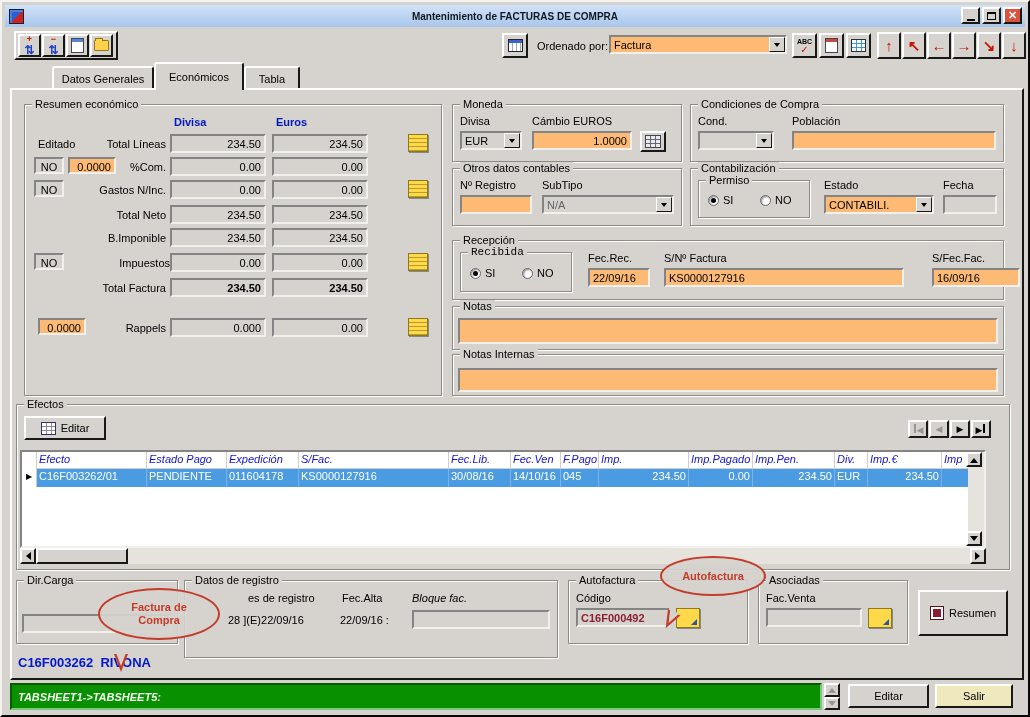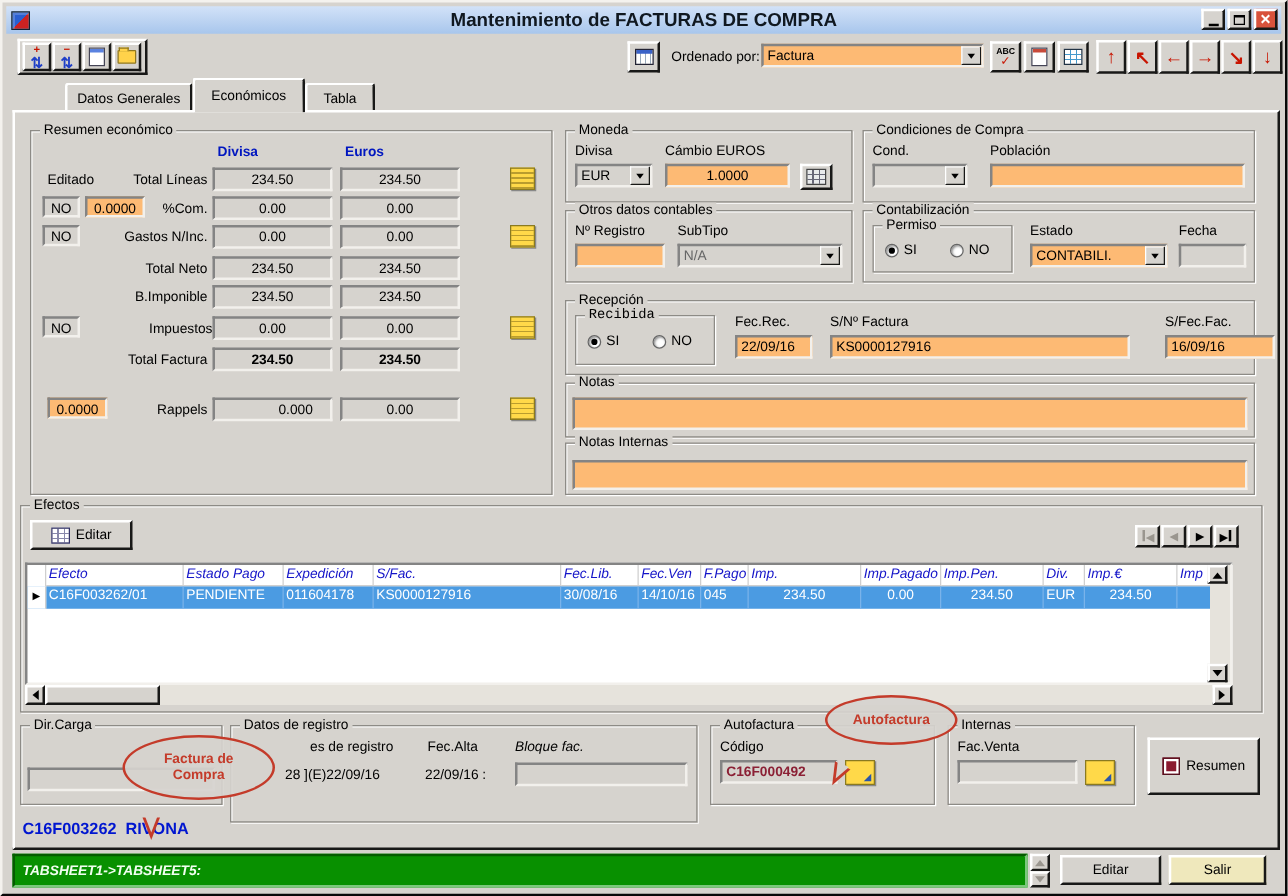--- a/index.html
+++ b/index.html
@@ -10,35 +10,35 @@
 
   .abs { position:absolute; }
   .lbl { position:absolute; font-size:11px; white-space:nowrap; line-height:13px; }
   .lbl-r { text-align:right; }
 
   
   .out { border:2px outset; border-color:#fff #6d6a65 #6d6a65 #fff; background:#d6d3ce; }
   .fld { position:absolute; height:19px; line-height:14px; font-size:11px; padding:1px 3px;
          background:#fdba74; border:2px solid; border-color:#848484 #f2f0ec #f2f0ec #848484; overflow:hidden; white-space:nowrap; }
   .fld.ro { background:#d6d3ce; }
-  .num { text-align:center; }
+  .num { text-align:right; }
   .center { text-align:center; }
   .bold { font-weight:bold; }
 
   .btn { position:absolute; background:#d6d3ce; border:2px outset; border-color:#fff #6d6a65 #6d6a65 #fff;
          display:flex; align-items:center; justify-content:center; font-size:11px; cursor:pointer; gap:5px; }
 
   
   .gb { position:absolute; border:1px solid #8d8b86; box-shadow:1px 1px 0 #fff, inset 1px 1px 0 #fff; }
   .gb > .legend { position:absolute; top:-7px; left:7px; background:#d6d3ce; padding:0 3px; font-size:11px; line-height:13px; white-space:nowrap; }
 
   
   .titlebar { position:absolute; left:3px; top:3px; width:1020px; height:22px;
               background:linear-gradient(180deg,#d2e2f8,#a8c6ec); display:flex; align-items:center; }
-  .title-text { position:absolute; left:0; right:0; text-align:center; font-size:15px; font-weight:bold; color:#101820; }
+  .title-text { position:absolute; left:0; right:0; text-align:center; font-size:10px; font-weight:bold; color:#101820; }
   .appicon { width:15px; height:15px; margin-left:4px; background:linear-gradient(135deg,#2a5fd0 50%,#c22 50%);
              border:1px solid #123; box-shadow:inset 2px 2px 0 #fff3; z-index:2; }
   .winbtns { position:absolute; right:3px; top:2px; display:flex; gap:2px; z-index:2; }
   .wbtn { width:19px; height:17px; background:#d6d3ce; border:2px outset; border-color:#fff #6d6a65 #6d6a65 #fff;
           display:flex; align-items:center; justify-content:center; font-size:11px; cursor:pointer; }
   .wbtn.close { background:#d8523c; color:#fff; font-weight:bold; }
   .g-min { width:8px; height:2px; background:#000; margin-top:8px; }
   .g-max { width:9px; height:8px; border:1px solid #000; border-top:2px solid #000; }
 
   
@@ -453,21 +453,21 @@
   <div class="fld ro" style="left:410px;top:608px;width:138px;"></div>
 
   <div class="gb" style="left:566px;top:578px;width:180px;height:64px;">
     <span class="legend">Autofactura</span>
   </div>
   <div class="lbl" style="left:574px;top:590px;">Código</div>
   <div class="fld ro bold" style="left:574px;top:606px;width:94px;color:#8b2035;">C16F000492</div>
   <div class="yellow-icon" style="left:674px;top:606px;"></div>
 
   <div class="gb" style="left:756px;top:578px;width:150px;height:64px;">
-    <span class="legend">Internas</span>
+    <span class="legend">Asociadas</span>
   </div>
   <div class="lbl" style="left:764px;top:590px;">Fac.Venta</div>
   <div class="fld ro" style="left:764px;top:606px;width:96px;"></div>
   <div class="yellow-icon" style="left:866px;top:606px;"></div>
 
   <div class="btn" style="left:916px;top:588px;width:90px;height:46px;">
     <span class="res-icon"></span>
     <span>Resumen</span>
   </div>
 

